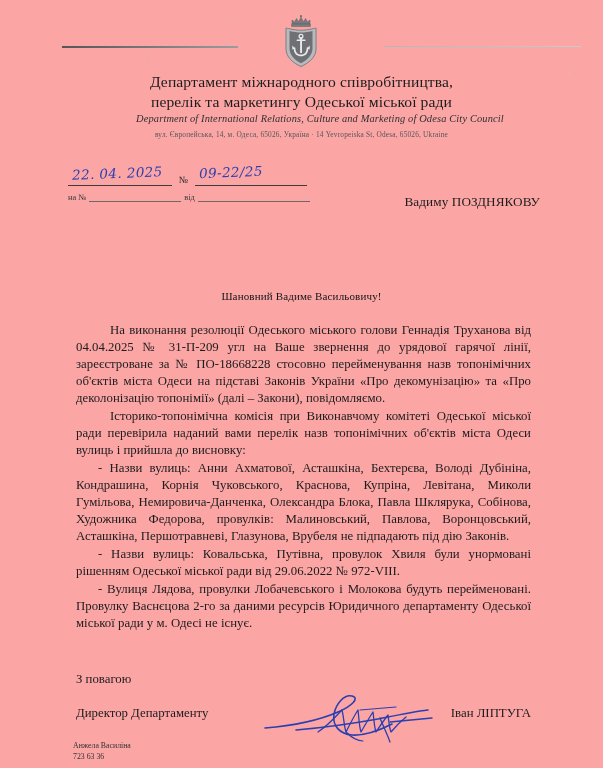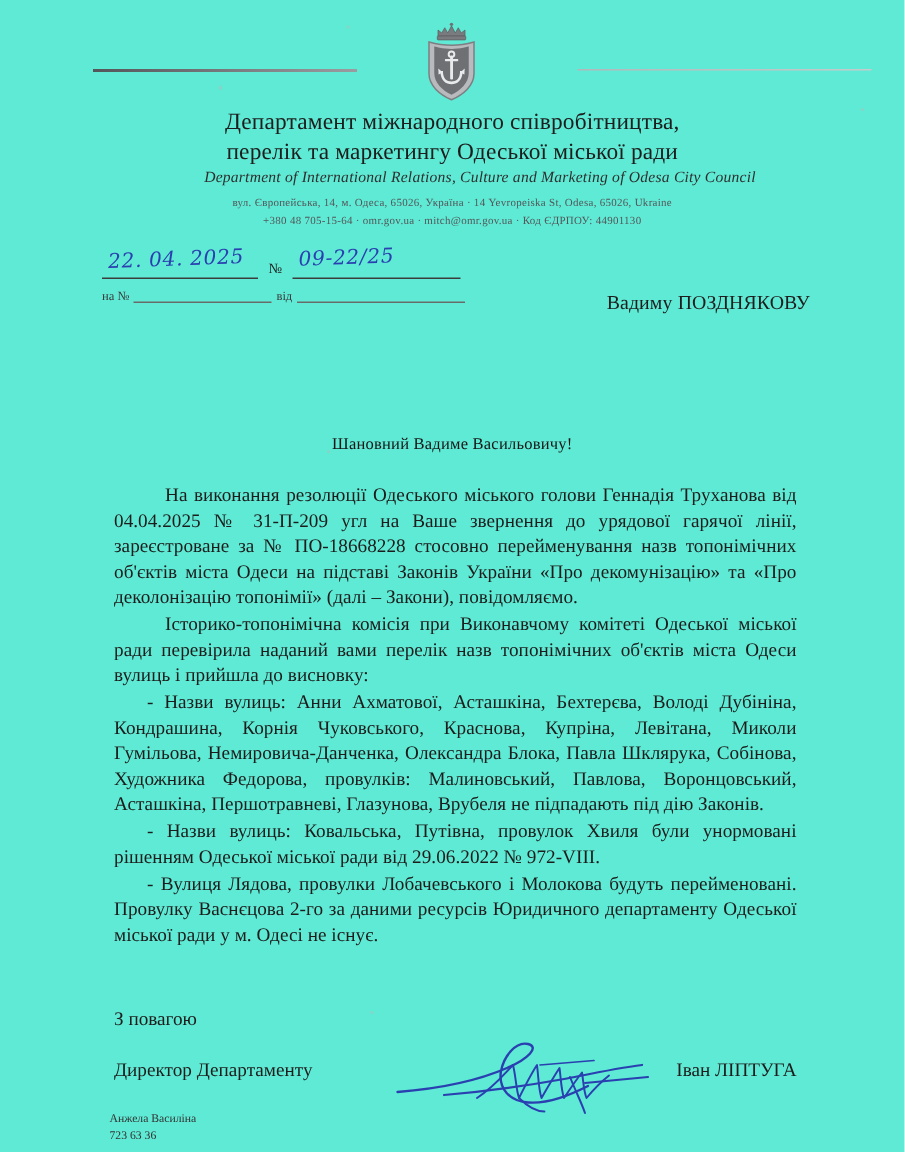--- a/index.html
+++ b/index.html
@@ -13,21 +13,21 @@
     height: 768px;
     position: relative;
     overflow: hidden;
     font-family: "Liberation Serif", serif;
     color: #2b2b2b;
   }
 
   .page {
     position: absolute;
     inset: 0;
-    background: #5eead4;
+    background: #fca5a5;
   }
 
   
   .letterhead {
     position: absolute;
     top: 0; left: 0; right: 0;
     height: 168px;
   }
 
   .emblem {
@@ -277,21 +277,20 @@
     <div class="rule-right"></div>
 
     <div class="org-title">
       <div>Департамент міжнародного співробітництва,</div>
       <div>перелік та маркетингу Одеської міської ради</div>
     </div>
 
     <div class="org-title-en">Department of International Relations, Culture and Marketing of Odesa City Council</div>
 
     <div class="contact-line l1">вул. Європейська, 14, м. Одеса, 65026, Україна  ·  14 Yevropeiska St, Odesa, 65026, Ukraine</div>
-    <div class="contact-line l2">+380 48 705-15-64  ·  omr.gov.ua  ·  mitch@omr.gov.ua  ·  Код ЄДРПОУ: 44901130</div>
   </div>
 
   <div class="reg-block">
     <div class="reg-row1">
       <span class="reg-date-slot">
         <span class="hw">22. 04. 2025</span>
       </span>
       <span class="reg-no-label">№</span>
       <span class="reg-no-slot">
         <span class="hw">09-22/25</span>

